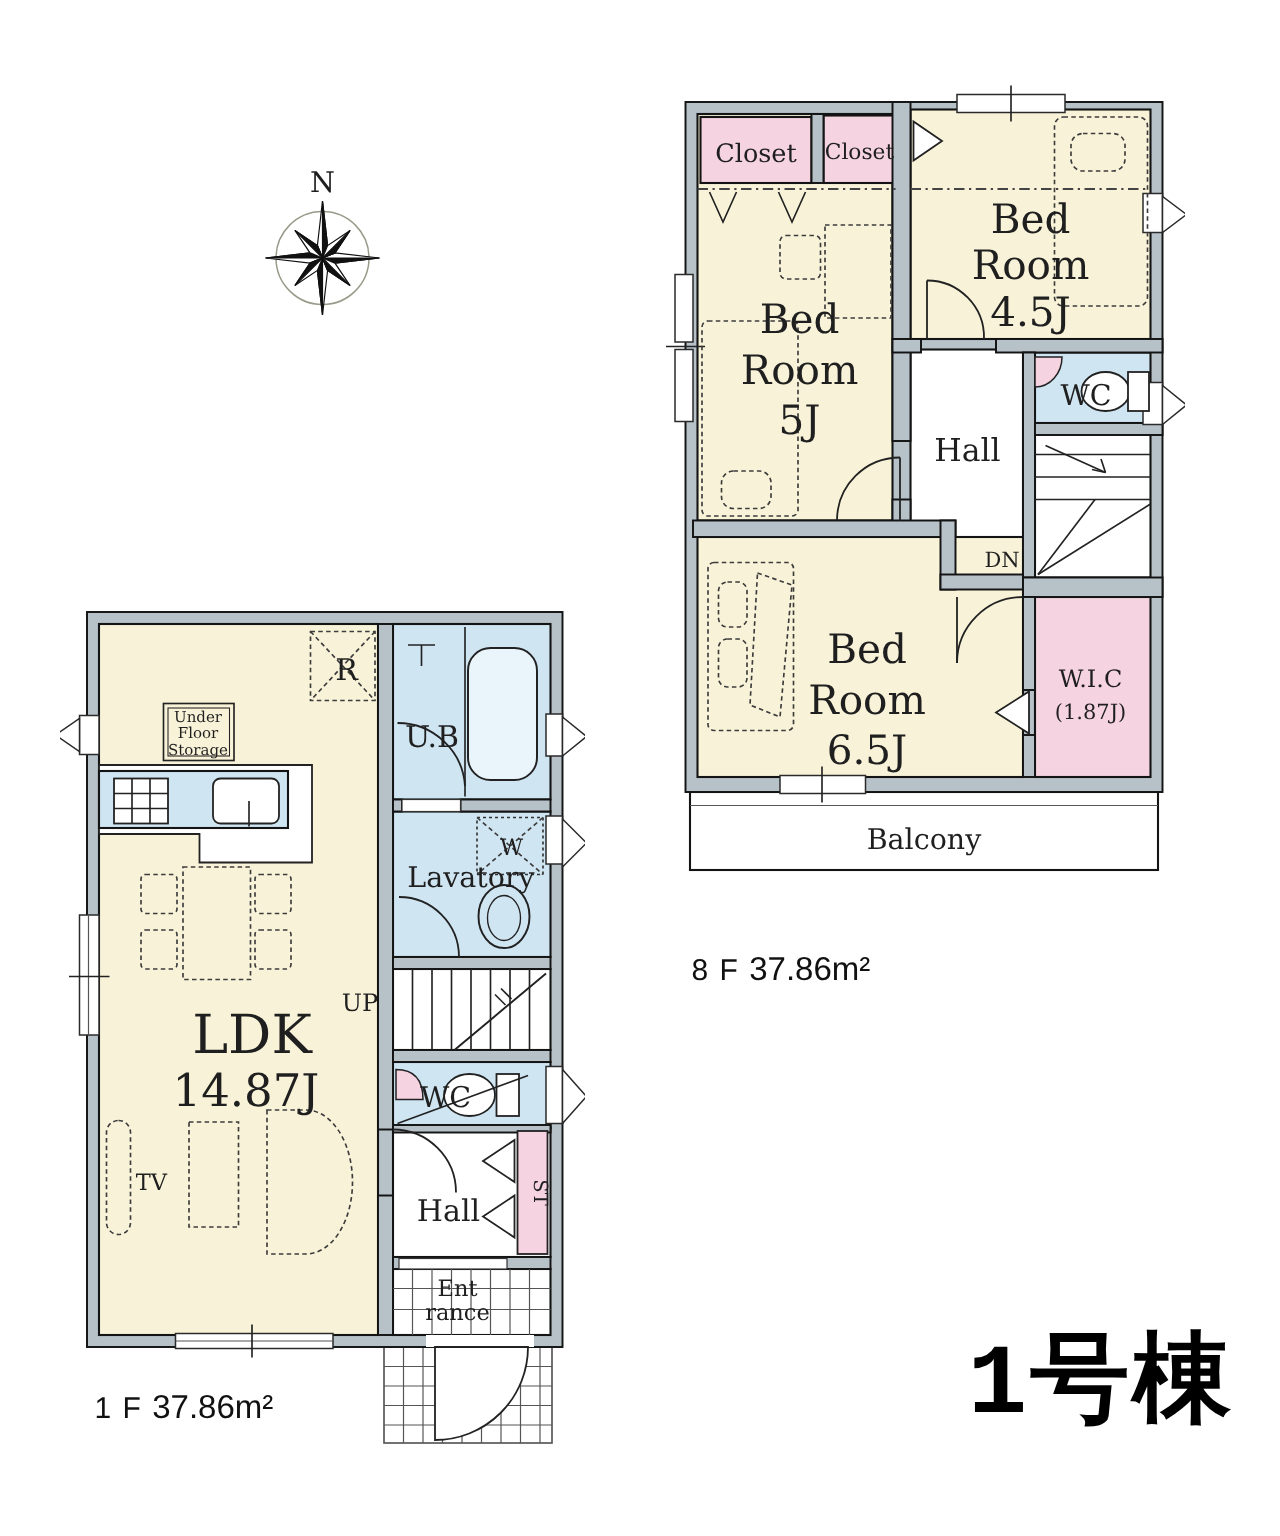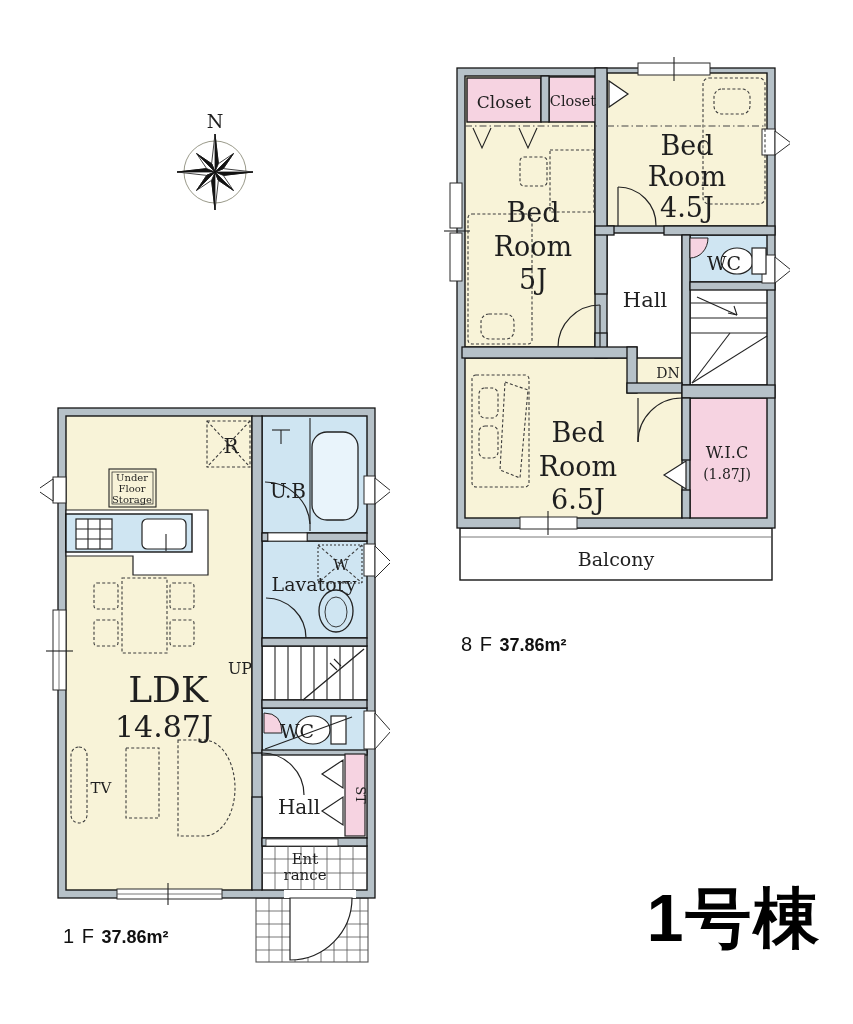--- a/index.html
+++ b/index.html
@@ -15,25 +15,25 @@
   .bluer{fill:#cfe5f2;stroke:#141414;stroke-width:1.4;}
   .whiter{fill:#ffffff;stroke:#141414;stroke-width:1.4;}
   .win{fill:#ffffff;stroke:#2a2a2a;stroke-width:1;}
   .furn{fill:none;stroke:#3c3c3c;stroke-width:1.1;stroke-dasharray:3 2.2;}
   .ln{stroke:#222;stroke-width:1.1;fill:none;}
   .thin{stroke:#555;stroke-width:0.8;fill:none;}
   .door{fill:none;stroke:#222;stroke-width:1.2;}
   .fixture{fill:#ffffff;stroke:#222;stroke-width:1.2;}
   .dashdot{stroke:#444;stroke-width:1.2;fill:none;stroke-dasharray:7 3 1.5 3;}
   .area-label{position:absolute;font-size:20px;color:#111;letter-spacing:1px;}
-  .area-label .val{font-weight:bold;font-size:18px;letter-spacing:0;}
+  .area-label .val{font-weight:normal;font-size:22px;letter-spacing:0;}
   .building-label{
     position:absolute;left:615px;top:874px;width:238px;text-align:center;
     font-size:66px;font-weight:800;color:#000;letter-spacing:2px;
-    font-family:Liberation Sans, sans-serif;
+    font-family:Liberation Mono, monospace;
   }
 </style>
 </head>
 <body>
 
 <svg class="plan" style="left:165px;top:100px;" width="100" height="115" viewBox="165 100 100 115">
   <circle cx="215" cy="172" r="31" fill="none" stroke="#9a9a8a" stroke-width="1"></circle>
 
   <g stroke="#111" stroke-width="0.8">
     <polygon points="215,134 218.4,163.7 215,172 211.6,163.7" fill="#fff"></polygon>

